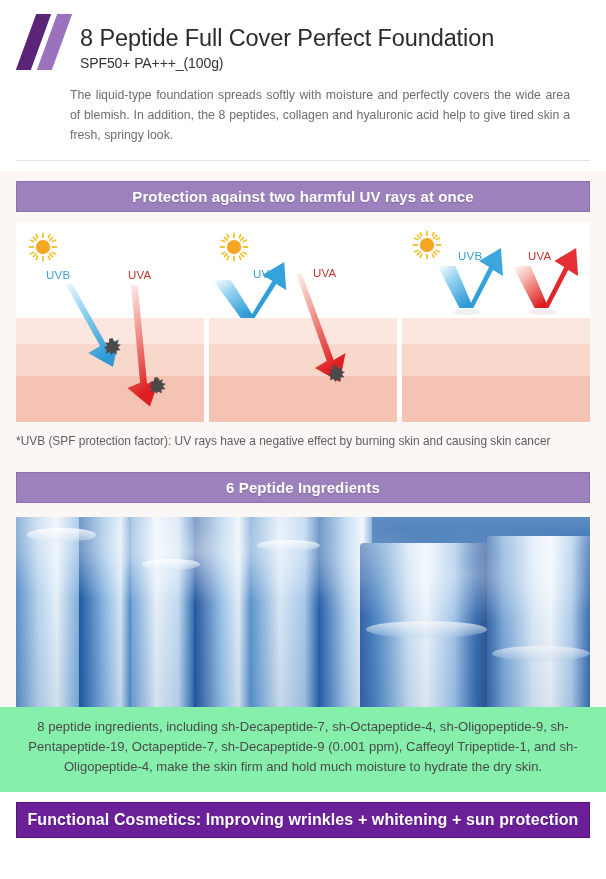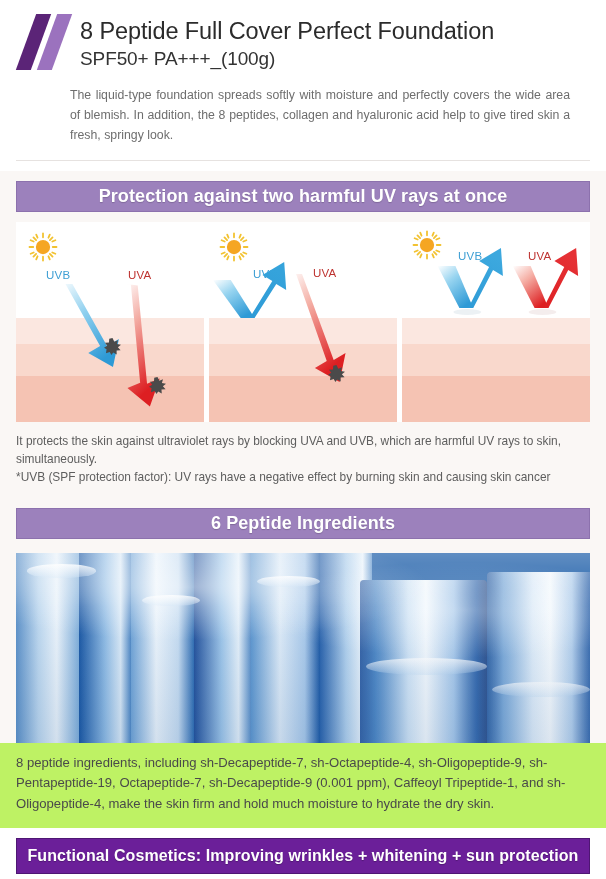--- a/index.html
+++ b/index.html
@@ -63,21 +63,21 @@
   }
   .main-title {
     font-size: 23.5px;
     color: #2B2B2B;
     font-weight: 400;
     line-height: 1.12;
     letter-spacing: -0.1px;
     white-space: nowrap;
   }
   .sub-title {
-    font-size: 19px;
+    font-size: 14px;
     color: #333333;
     font-weight: 400;
     line-height: 1.3;
     margin-top: 3px;
     letter-spacing: -0.1px;
   }
   .intro-text {
     margin: 14px 0 0 54px;
     font-size: 12.3px;
     line-height: 1.62;
@@ -103,21 +103,21 @@
     background: #9C81BC;
     border: 1px solid #8C71AD;
     height: 31px;
     display: flex;
     align-items: center;
     justify-content: center;
     box-sizing: border-box;
   }
   .banner-text {
     color: #FFFFFF;
-    font-size: 18px;
+    font-size: 15px;
     font-weight: bold;
     letter-spacing: 0.1px;
     text-shadow: 0 1px 1px rgba(0,0,0,0.18);
   }
 
   
   .uv-wrap {
     background: #FAF7F5;
     padding: 0 16px 6px 16px;
   }
@@ -200,25 +200,26 @@
   .photo-haze {
     position: absolute;
     inset: 0;
     background:
       radial-gradient(ellipse 60% 40% at 30% 18%, rgba(255,255,255,0.50), rgba(255,255,255,0) 70%),
       radial-gradient(ellipse 50% 35% at 78% 30%, rgba(255,255,255,0.35), rgba(255,255,255,0) 72%),
       linear-gradient(180deg, rgba(255,255,255,0.30) 0%, rgba(255,255,255,0.02) 28%, rgba(12,60,120,0.10) 100%);
   }
 
   .ingredients {
-    background: #bef264;
+    background: #86efac;
     padding: 10px 16px 14px 16px;
     font-size: 13.1px;
     line-height: 1.55;
     color: #4A4A4A;
+    text-align: center;
   }
   .ingredients p { margin: 0; }
 
   
   .footer-wrap {
     background: #ffffff;
     padding: 10px 16px 14px 16px;
   }
   .footer-banner {
     background: #6B1F99;
@@ -446,21 +447,20 @@
           <path d="M112,44 L130,44 L148,86 L134,86 Z" fill="url(#gA3)"></path>
           <path d="M134,86 L148,86 L168,48 L178,54 L176,26 L154,39 L164,45 L143,86 Z" fill="url(#gA3b)"></path>
           <ellipse cx="142" cy="90" rx="14" ry="3" fill="#F2EAEA" opacity="0.85"></ellipse>
         </svg>
       </div>
 
     </div>
   </div>
 
   <div class="copy">
-    <p>It protects the skin against ultraviolet rays by blocking UVA and UVB, which are harmful UV rays to skin, simultaneously.</p>
     <p>*UVB (SPF protection factor): UV rays have a negative effect by burning skin and causing skin cancer</p>
   </div>
 
   <div class="band">
     <div class="banner">
       <span class="banner-text">6 Peptide Ingredients</span>
     </div>
   </div>
 
   <div class="photo-wrap">

